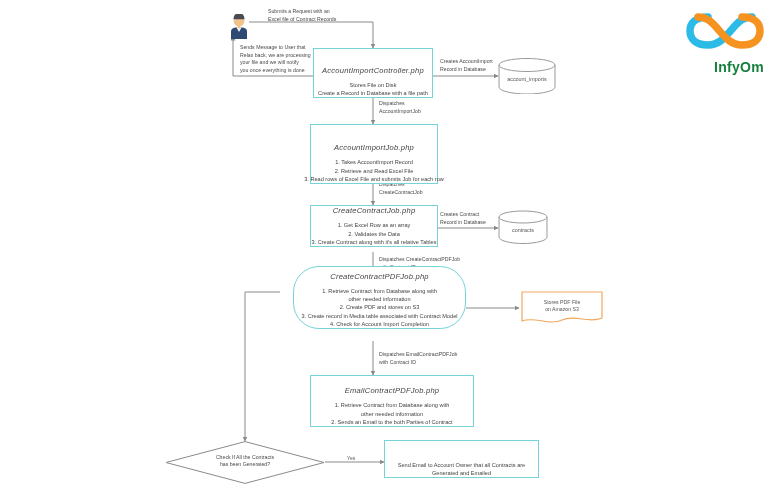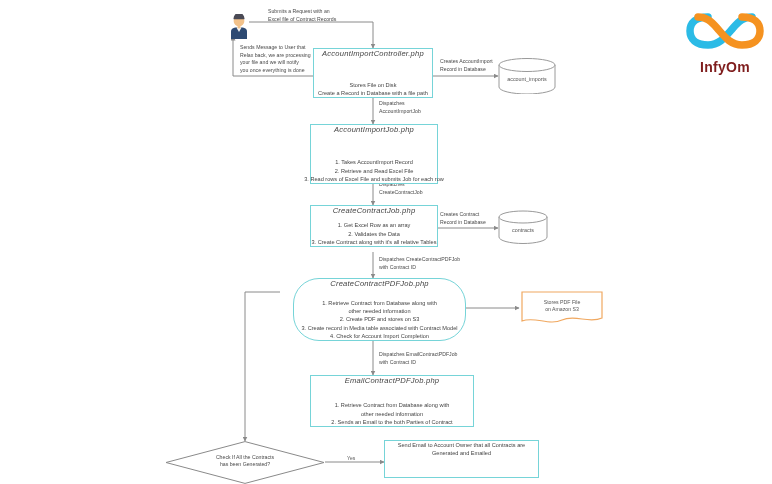--- a/index.html
+++ b/index.html
@@ -30,21 +30,21 @@
   }
   
   .pbox {
     position: absolute;
     box-sizing: border-box;
     background: #ffffff;
     border: 1.3px solid #76d4d8;
     display: flex;
     flex-direction: column;
     align-items: center;
-    justify-content: space-between;
+    justify-content: flex-end;
     text-align: center;
   }
   .pbox .ptitle {
     font-style: italic;
     font-size: 7.6px;
     color: #444444;
     letter-spacing: .2px;
     margin-bottom: 6px;
   }
   .pbox .plines {
@@ -93,23 +93,24 @@
   
   .actor { position: absolute; }
   
   .logo {
     position: absolute;
     text-align: center;
   }
   .logo .logotext {
     font-size: 14px;
     font-weight: bold;
-    color: #7f1d1d;
+    color: #15803d;
     letter-spacing: .3px;
     margin-top: 1px;
+    text-align: right;
   }
   .edge-tag {
     position: absolute;
     font-size: 5px;
     color: #555555;
   }
 </style>
 </head>
 <body>
 
@@ -204,21 +205,21 @@
 
   <div class="pbox" style="left:310px; top:205px; width:128px; height:42px;">
     <div class="ptitle">CreateContractJob.php</div>
     <div class="plines">
       <div>1. Get Excel Row as an array</div>
       <div>2. Validates the Data</div>
       <div>3. Create Contract along with it's all relative Tables</div>
     </div>
   </div>
 
-  <div class="pbox" style="left:293px; top:278px; width:173px; height:63px;border-radius:26px;">
+  <div class="pbox" style="left:293px; top:266px; width:173px; height:63px;border-radius:26px;">
     <div class="ptitle">CreateContractPDFJob.php</div>
     <div class="plines">
       <div>1. Retrieve Contract from Database along with</div>
       <div>other needed information</div>
       <div>2. Create PDF and stores on S3</div>
       <div>3. Create record in Media table associated with Contract Model</div>
       <div>4. Check for Account Import Completion</div>
     </div>
   </div>
 

